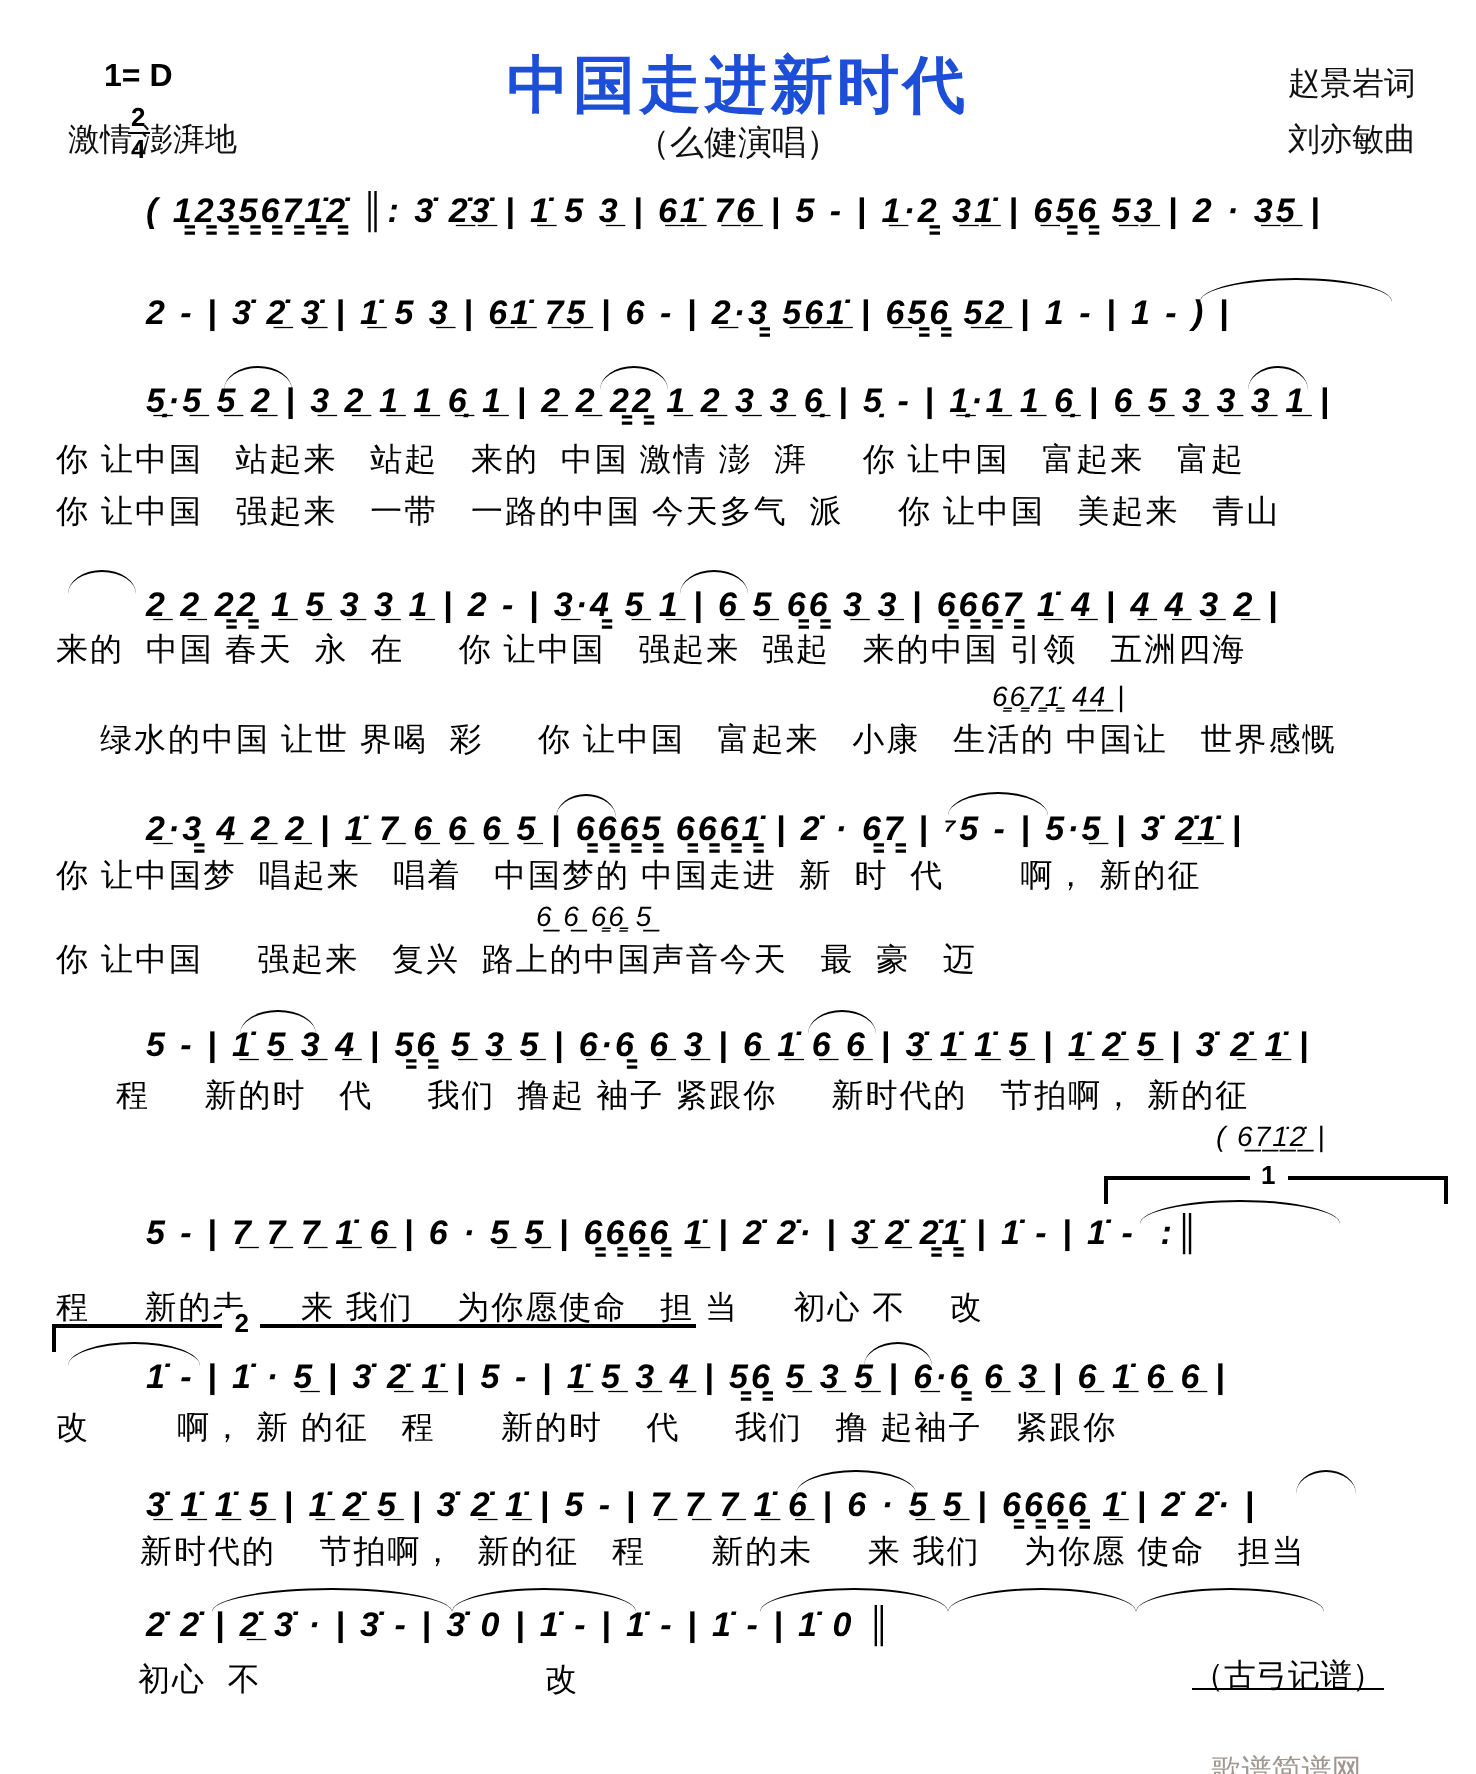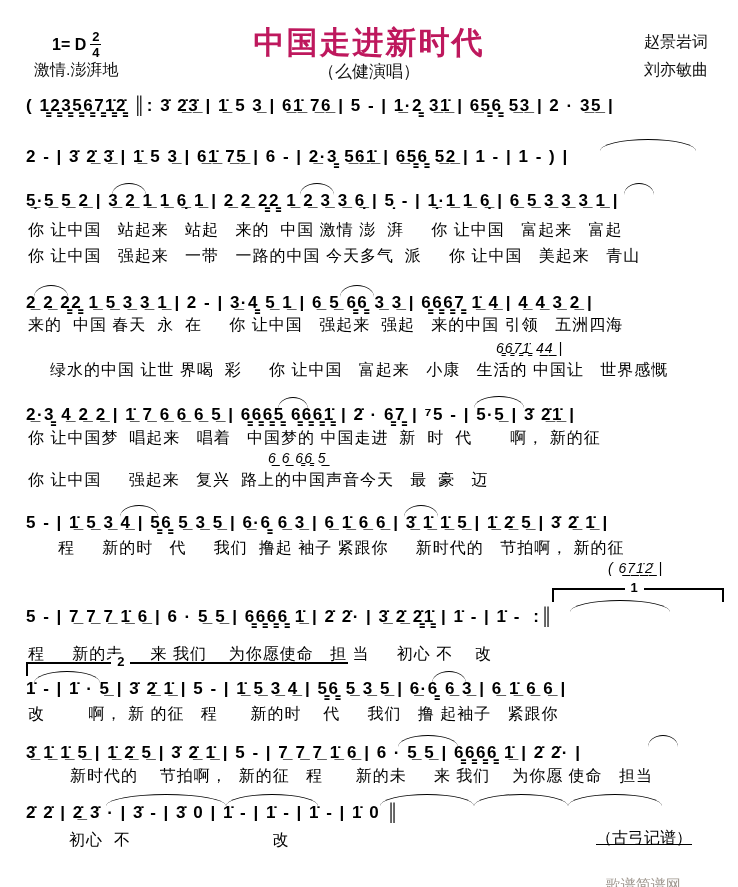--- a/index.html
+++ b/index.html
@@ -2,25 +2,25 @@
 <html><head>
 <meta charset="utf-8">
 <style>
   html,body{margin:0;padding:0;background:#ffffff;}
   .page{position:relative;width:738px;height:887px;background:#fff;overflow:hidden;
         font-family:"Liberation Sans",sans-serif;color:#000;}
   .abs{position:absolute;white-space:pre;}
   .title{font-size:31px;font-weight:bold;color:#8c1414;letter-spacing:2px;}
   .subtitle{font-size:17px;color:#111;}
   .meta{font-size:16px;color:#111;}
-  .keysig{font-size:16px;font-weight:bold;display:flex;align-items:center;gap:4px;}
+  .keysig{font-size:16px;font-weight:bold;display:flex;align-items:center;gap:4px;flex-direction:column;}
   .ts{display:inline-flex;flex-direction:column;align-items:center;line-height:1;font-size:13px;font-weight:bold;}
   .ts-num{border-bottom:1.5px solid #000;padding:0 2px 1px;}
   .ts-den{padding-top:1px;}
-  .notes{font-size:17px;font-weight:bold;letter-spacing:1.5px;line-height:1.5;}
+  .notes{font-size:17px;font-weight:bold;font-style:italic;letter-spacing:1.5px;line-height:1.5;margin-left:47px;}
   .notes-sm{font-size:14px;font-weight:normal;font-style:italic;letter-spacing:1px;}
   .lyrics{font-size:16px;letter-spacing:1px;}
   .credit{font-size:16px;text-decoration:underline;}
   .arc{position:absolute;height:11px;border-top:1.6px solid #000;
        border-radius:50% 50% 0 0 / 100% 100% 0 0;}
   .volta{position:absolute;height:14px;border-top:2px solid #000;}
   .volta .vl{position:absolute;left:-2px;top:-2px;width:2px;height:14px;background:#000;}
   .volta .vr{position:absolute;right:-2px;top:-2px;width:2px;height:14px;background:#000;}
   .volta .vnum{position:absolute;top:-10px;left:42%;background:#fff;padding:0 6px;
                font-size:13px;font-weight:bold;}
@@ -32,21 +32,21 @@
 <div class="page">
 
   <div class="abs keysig" style="left:52px;top:30px;">
     <span>1= D</span>
     <span class="ts">
       <span class="ts-num">2</span>
       <span class="ts-den">4</span>
     </span>
   </div>
   <div class="abs meta" style="left:34px;top:60px;">激情.澎湃地</div>
-  <div class="abs title" style="left: 0px; top: 22px; width: 738px; text-align: center; color: #be185d;">中国走进新时代</div>
+  <div class="abs title" style="left: 0px; top: 22px; width: 738px; text-align: center; color: #1d4ed8;">中国走进新时代</div>
   <div class="abs subtitle" style="left:0;top:60px;width:738px;text-align:center;">（么健演唱）</div>
   <div class="abs meta" style="right:30px;top:32px;text-align:right;">赵景岩词</div>
   <div class="abs meta" style="right:30px;top:60px;text-align:right;">刘亦敏曲</div>
 
   <div class="abs notes" style="left:26px;top:93px;">( 1̳2̳3̳5̳6̳7̳1̳̇2̳̇ ║: 3̇ 2̲̇3̲̇ | 1̲̇ 5 3̲ | 6̲1̲̇ 7̲6̲ | 5 - | 1̲·2̳ 3̲1̲̇ | 6̲5̳6̳ 5̲3̲ | 2 · 3̲5̲ |</div>
 
   <div class="abs notes" style="left:26px;top:144px;">2 - | 3̇ 2̲̇ 3̲̇ | 1̲̇ 5 3̲ | 6̲1̲̇ 7̲5̲ | 6 - | 2̲·3̳ 5̲6̲1̲̇ | 6̲5̳6̳ 5̲2̲ | 1 - | 1 - ) |</div>
   <div class="arc" style="left:600px;top:139px;width:96px;"></div>
 
   <div class="abs notes" style="left:26px;top:188px;">5̲̣·5̲ 5̲ 2̲ | 3̲ 2̲ 1̲ 1̲ 6̲̣ 1̲ | 2̲ 2̲ 2̳2̳ 1̲ 2̲ 3̲ 3̲ 6̲̣ | 5̣ - | 1̲̣·1̲ 1̲ 6̲̣ | 6̲ 5̲ 3̲ 3̲ 3̲ 1̲ |</div>

